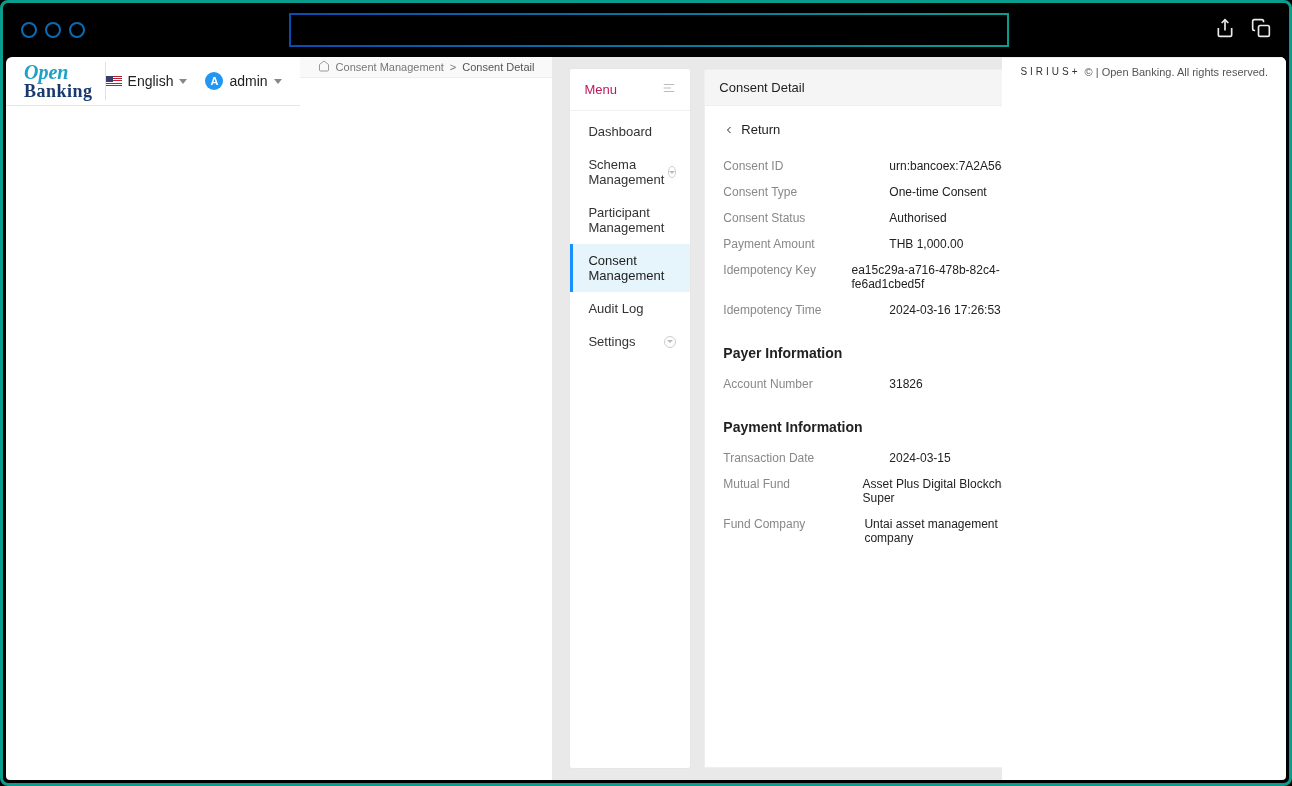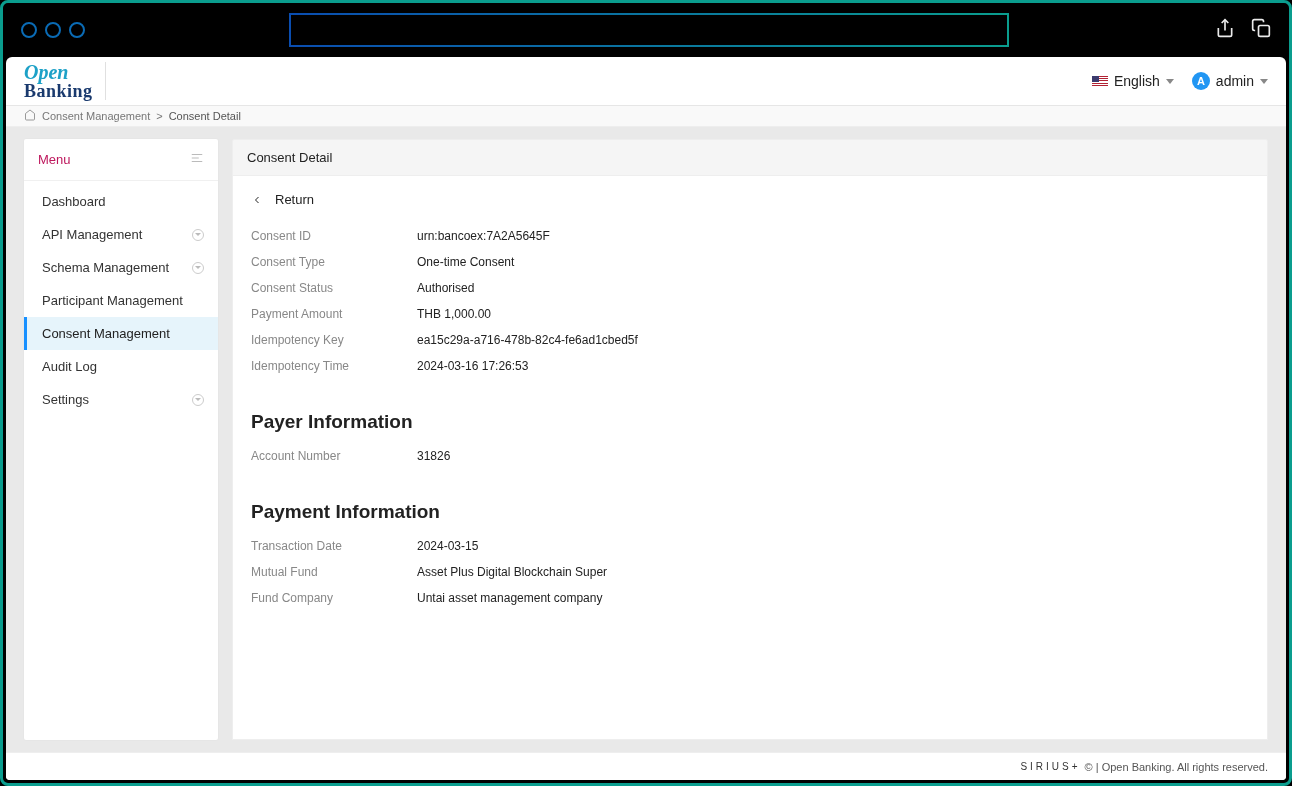--- a/index.html
+++ b/index.html
@@ -54,21 +54,21 @@
   gap: 16px;
   color: #eaeaea;
 }
 .browser-actions svg { stroke: #eaeaea; }
 .app-window {
   flex: 1;
   background: #fff;
   border-radius: 6px 6px 4px 4px;
   margin: 0 3px 3px 3px;
   display: flex;
-  flex-direction: column;
+  flex-direction: row;
   overflow: hidden;
 }
 .app-header {
   height: 49px;
   border-bottom: 1px solid #e6e6e6;
   display: flex;
   align-items: center;
   padding: 0 18px;
 }
 .logo {
@@ -220,45 +220,45 @@
   border: 1px solid #eee;
   border-top: none;
   flex: 1;
   padding: 16px 18px;
   font-size: 12px;
   overflow: auto;
 }
 .return-link {
   display: flex;
   align-items: center;
-  gap: 12px;
+  gap: 6px;
   font-size: 13px;
   color: #222;
   margin-bottom: 16px;
   cursor: pointer;
 }
 .return-link svg { width: 12px; height: 12px; }
 .detail-row {
   display: flex;
   padding: 6px 0;
 }
 .detail-label {
   width: 166px;
   color: #888;
   font-size: 12px;
 }
 .detail-value {
   color: #222;
   font-size: 12px;
 }
 .section-title {
-  font-size: 19px;
+  font-size: 14px;
   font-weight: 600;
   color: #222;
-  margin-top: 32px;
+  margin-top: 22px;
   margin-bottom: 10px;
 }
 .footer {
   height: 28px;
   background: #fff;
   border-top: 1px solid #eee;
   display: flex;
   align-items: center;
   justify-content: flex-end;
   padding: 0 18px;
@@ -342,24 +342,20 @@
                 <line x1="3" y1="12" x2="15" y2="12"></line>
                 <line x1="3" y1="18" x2="21" y2="18"></line>
               </svg>
           </span>
         </div>
         <ul class="menu-list" id="menu-list">
             <li class="menu-item">
               <span>Dashboard</span>
             </li>
             <li class="menu-item">
-              <span>API Management</span>
-              <span class="expand-icon"></span>
-            </li>
-            <li class="menu-item">
               <span>Schema Management</span>
               <span class="expand-icon"></span>
             </li>
             <li class="menu-item">
               <span>Participant Management</span>
             </li>
             <li class="menu-item active">
               <span>Consent Management</span>
             </li>
             <li class="menu-item">

